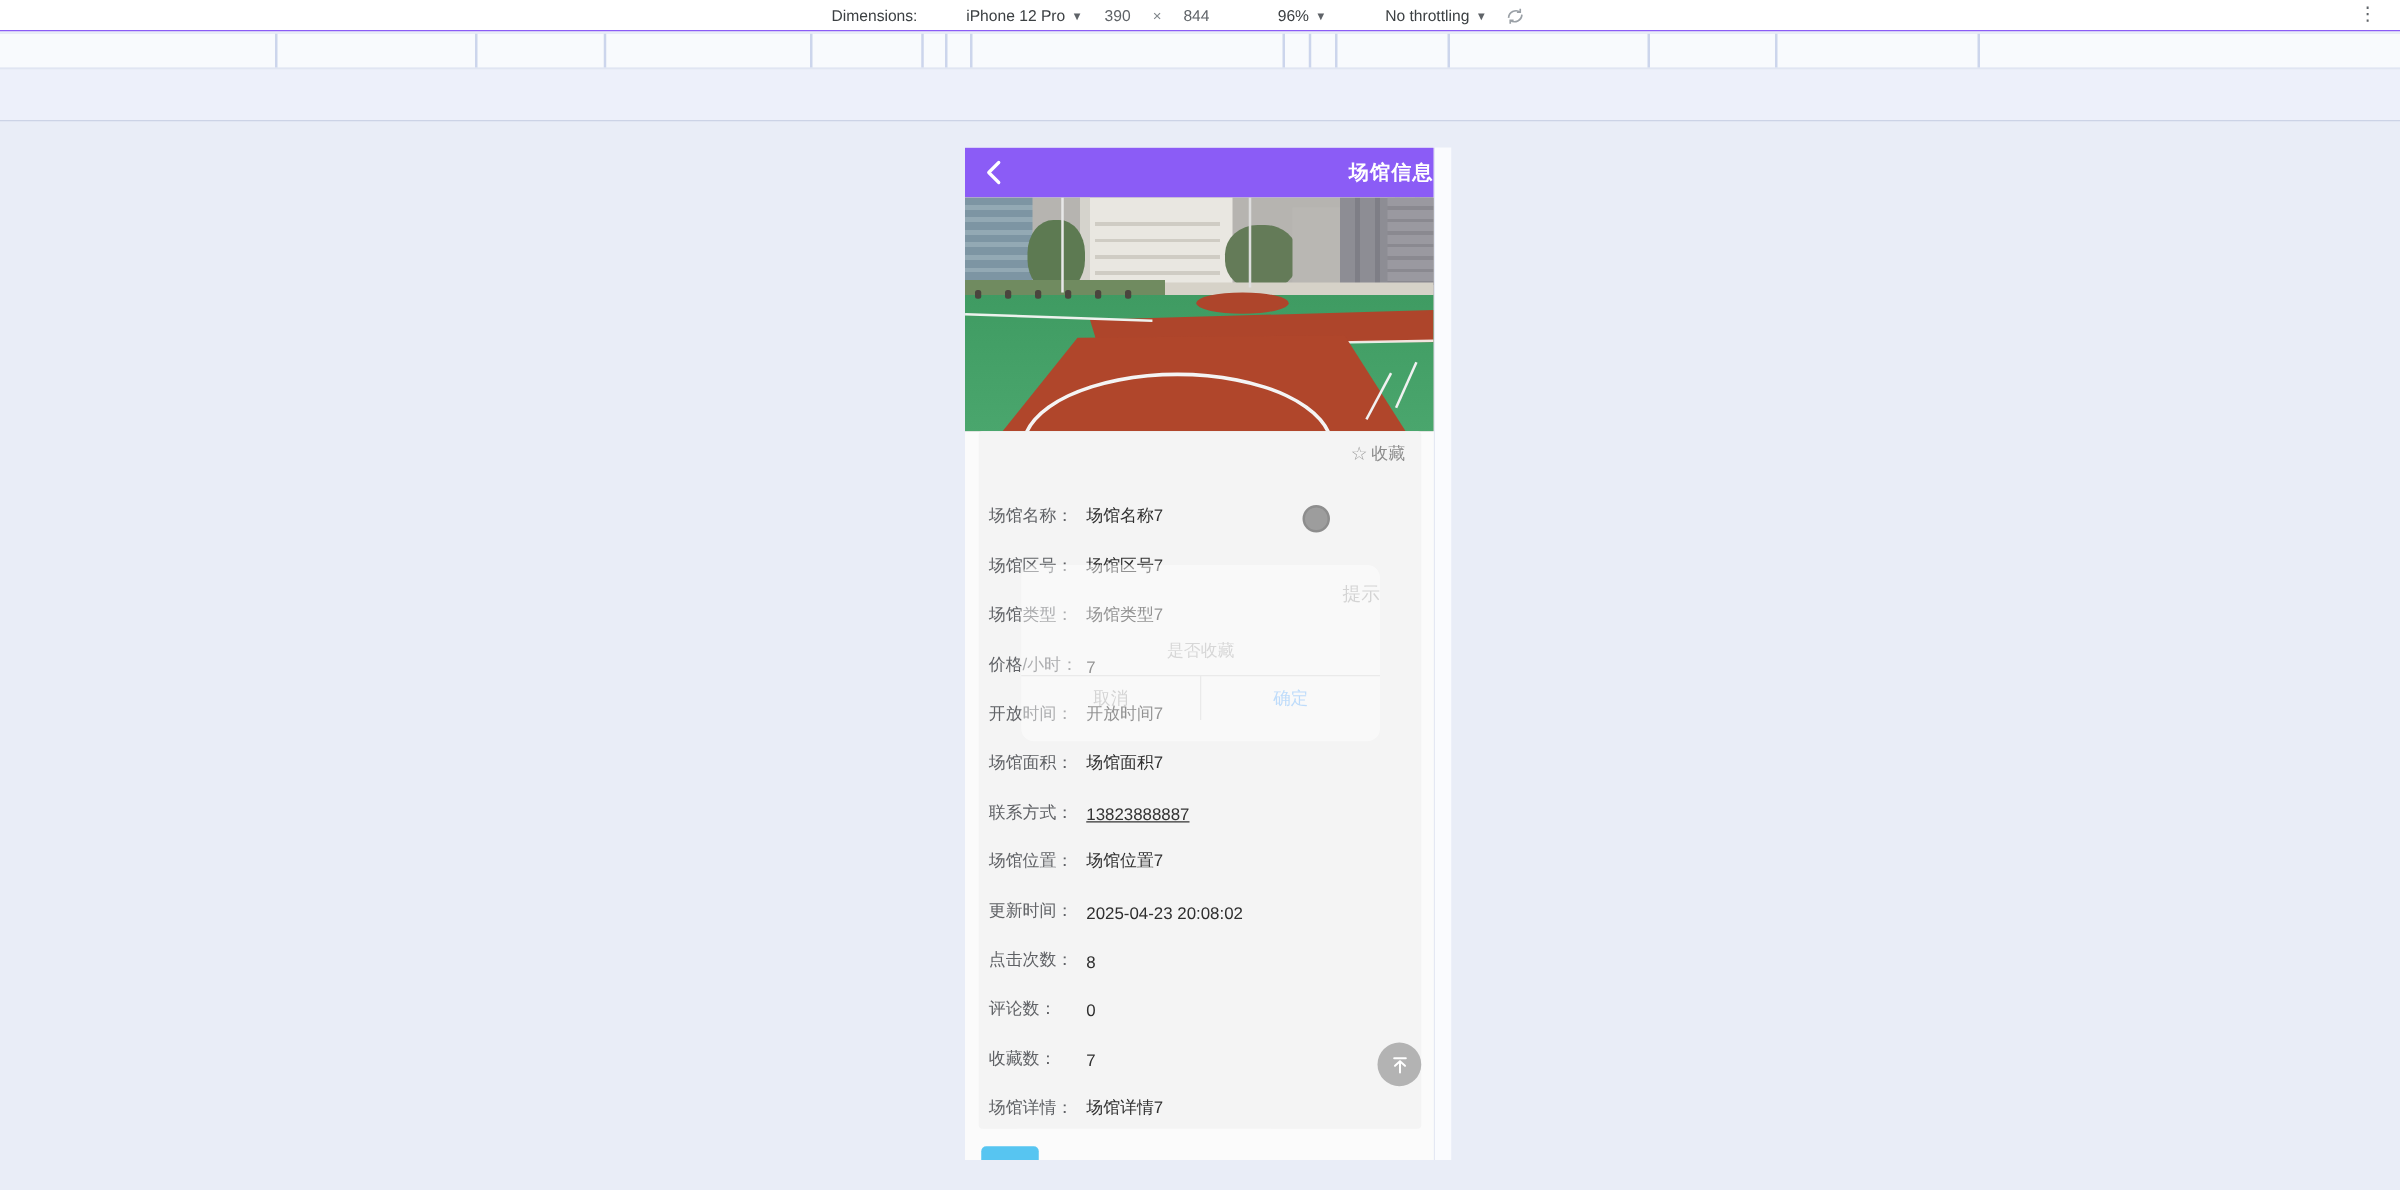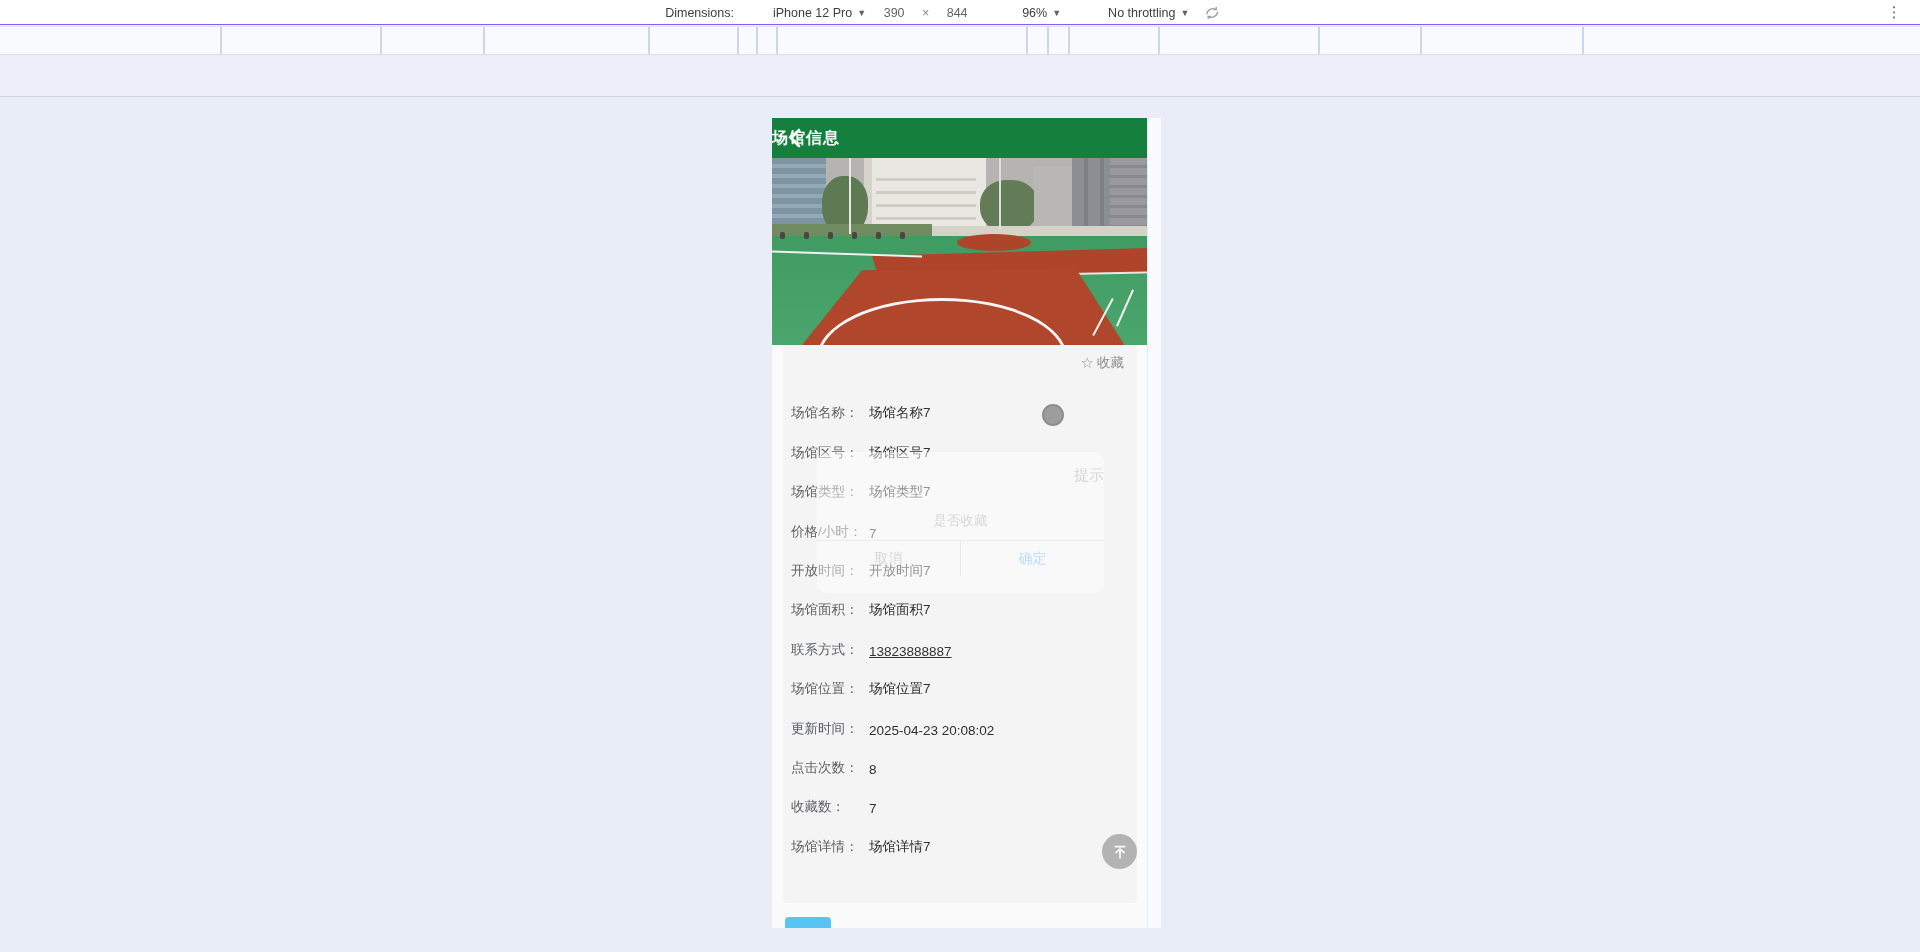--- a/index.html
+++ b/index.html
@@ -30,21 +30,21 @@
   .hline { position:absolute; left:0; top:96px; width:1920px; height:1px; background:#ccd3e6; }
 
   
   .viewport { position:absolute; left:772px; top:118px; width:375px; height:810px;
     background:#fbfbfb; overflow:hidden; }
   .scroll-strip { position:absolute; left:1147px; top:118px; width:14px; height:810px;
     background:#fafbfe; border-left:1px solid #e4e8f3; }
 
   
   .app-header { position:absolute; left:0; top:0; width:375px; height:40px;
-    background:#15803d; display:flex; align-items:center; justify-content:flex-start; }
+    background:#8b5cf6; display:flex; align-items:center; justify-content:flex-end; }
   .app-title { color:#fff; font-size:16px; font-weight:bold; letter-spacing:1px; }
   .back-btn { position:absolute; left:12px; top:9px; width:22px; height:22px;
     display:flex; align-items:center; justify-content:center; }
 
   
   .photo { position:absolute; left:0; top:40px; width:375px; height:187px;
     background:#b6b4b0; overflow:hidden; }
   .ph { position:absolute; }
   .ph-glass { left:0; top:0; width:54px; height:72px;
     background:repeating-linear-gradient(#7d95a3 0 6px, #93a9b4 6px 10px); }
@@ -261,20 +261,24 @@
   <div class="field-row">
     <span class="f-label">更新时间：</span>
     <span class="f-value">2025-04-23 20:08:02</span>
   </div>
 
   <div class="field-row">
     <span class="f-label">点击次数：</span>
     <span class="f-value">8</span>
   </div>
 
+  <div class="field-row">
+    <span class="f-label">评论数：</span>
+    <span class="f-value">0</span>
+  </div>
 
   <div class="field-row">
     <span class="f-label">收藏数：</span>
     <span class="f-value">7</span>
   </div>
 
   <div class="field-row">
     <span class="f-label">场馆详情：</span>
     <span class="f-value">场馆详情7</span>
   </div>

